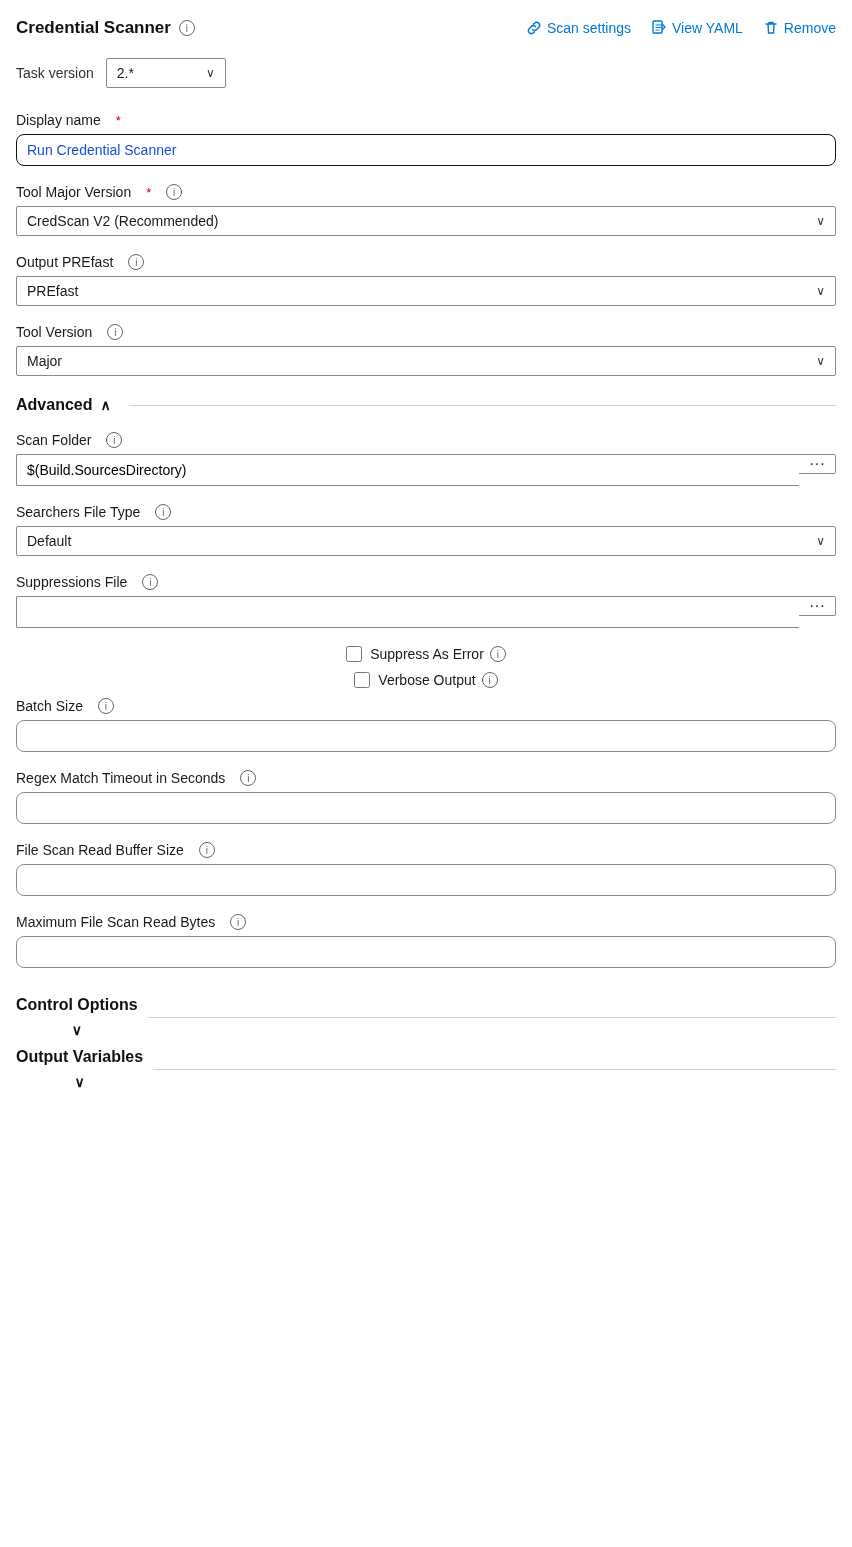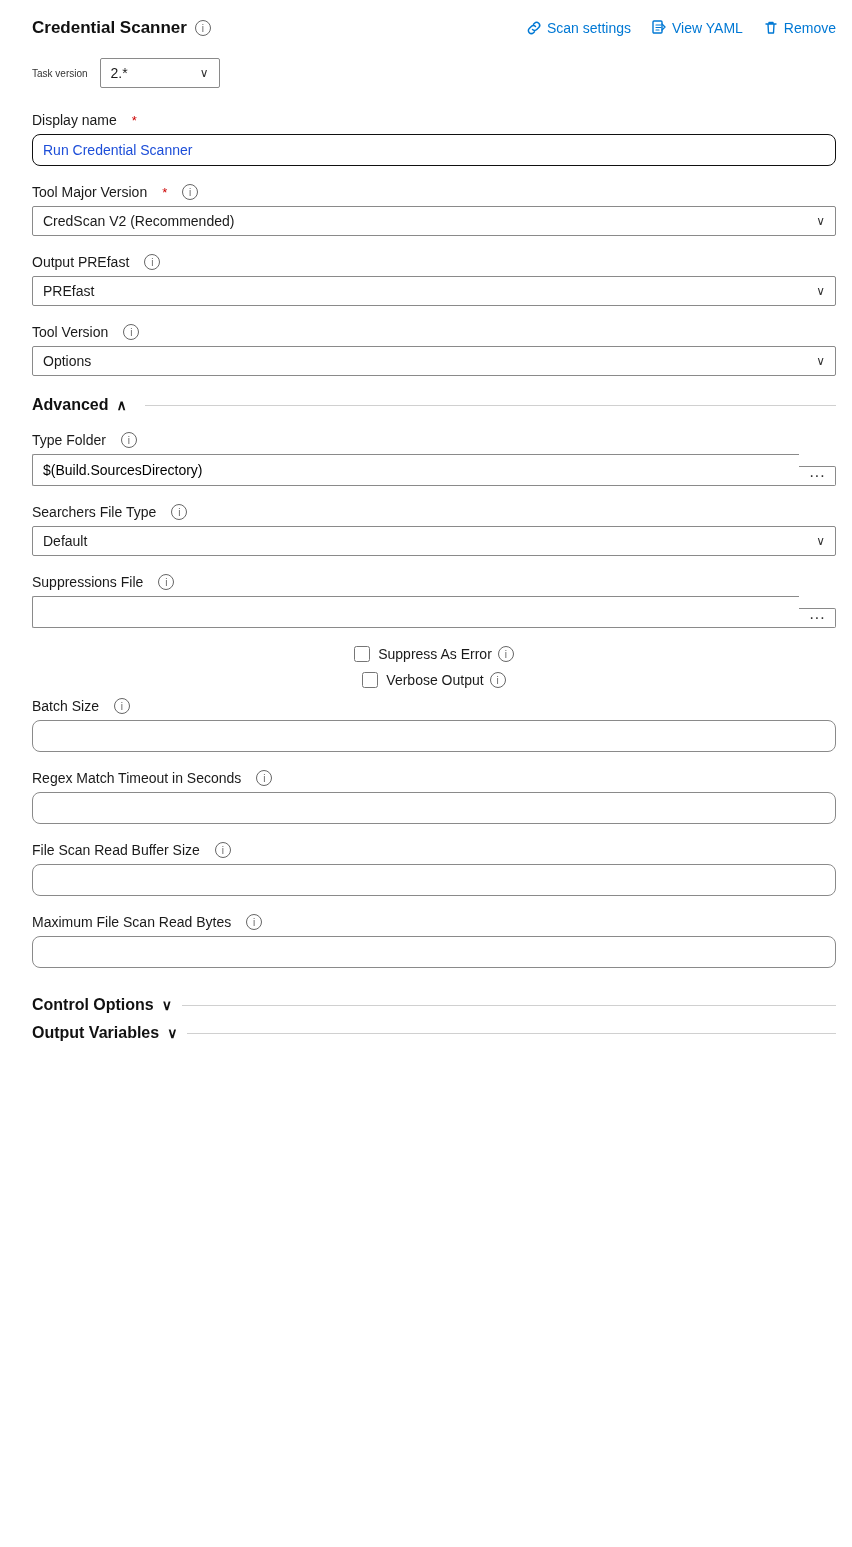--- a/index.html
+++ b/index.html
@@ -5,21 +5,21 @@
     * { box-sizing: border-box; margin: 0; padding: 0; }
     body {
       font-family: -apple-system, BlinkMacSystemFont, 'Segoe UI', sans-serif;
       font-size: 14px;
       color: #1a1a1a;
       background: #fff;
       width: 852px;
       min-height: 1547px;
     }
     .container {
-      padding: 18px 16px 24px 32px;
+      padding: 18px 16px 24px 16px;
     }
     .header {
       display: flex;
       align-items: center;
       justify-content: space-between;
       margin-bottom: 20px;
     }
     .header-left {
       display: flex;
       align-items: center;
@@ -64,21 +64,21 @@
       align-items: center;
       justify-content: center;
     }
     .task-version-row {
       display: flex;
       align-items: center;
       gap: 12px;
       margin-bottom: 24px;
     }
     .task-version-label {
-      font-size: 10px;
+      font-size: 14px;
       color: #333;
     }
     .select-box {
       display: flex;
       align-items: center;
       justify-content: space-between;
       border: 1px solid #8a8a8a;
       border-radius: 2px;
       padding: 6px 10px;
       background: #fff;
@@ -118,21 +118,21 @@
       padding: 7px 10px;
       font-size: 14px;
       color: #1d4ed8;
       outline: none;
     }
     .text-input-normal {
       border: 1px solid #8a8a8a;
     }
     .input-with-button {
       display: flex;
-      align-items: flex-end;
+      align-items: flex-start;
       gap: 0;
       border-radius: 12px;
     }
     .input-with-button input {
       flex: 1;
       border: 1px solid #8a8a8a;
       border-right: none;
       border-radius: 2px 0 0 2px;
       padding: 7px 10px;
       font-size: 14px;
@@ -198,20 +198,21 @@
       margin: 22px 0 6px 0;
       cursor: pointer;
     }
     .collapsible-title {
       font-size: 16px;
       font-weight: 600;
       color: #111;
       display: flex;
       align-items: center;
       gap: 8px;
+      flex-direction: column;
     }
     .collapsible-line {
       flex: 1;
       height: 1px;
       background: #d0d0d0;
     }
   </style>
 </head>
 <body>
 
@@ -291,36 +292,36 @@
       <span class="chevron-down">∨</span>
     </div>
   </div>
 
   <div class="field-group">
     <div class="field-label">
       <span>Tool Version</span>
       <span class="info-icon">i</span>
     </div>
     <div class="select-box select-box-full">
-      <span>Options</span>
+      <span>Major</span>
       <span class="chevron-down">∨</span>
     </div>
   </div>
 
   <div class="section-divider">
     <span class="section-title">
       <span>Advanced</span>
       <span style="font-size:14px;">∧</span>
     </span>
     <div class="section-line"></div>
   </div>
 
   <div class="field-group">
     <div class="field-label">
-      <span>Type Folder</span>
+      <span>Scan Folder</span>
       <span class="info-icon">i</span>
     </div>
     <div class="input-with-button">
       <input type="text" value="$(Build.SourcesDirectory)" style="">
       <button class="ellipsis-btn">···</button>
     </div>
   </div>
 
   <div class="field-group">
     <div class="field-label">

